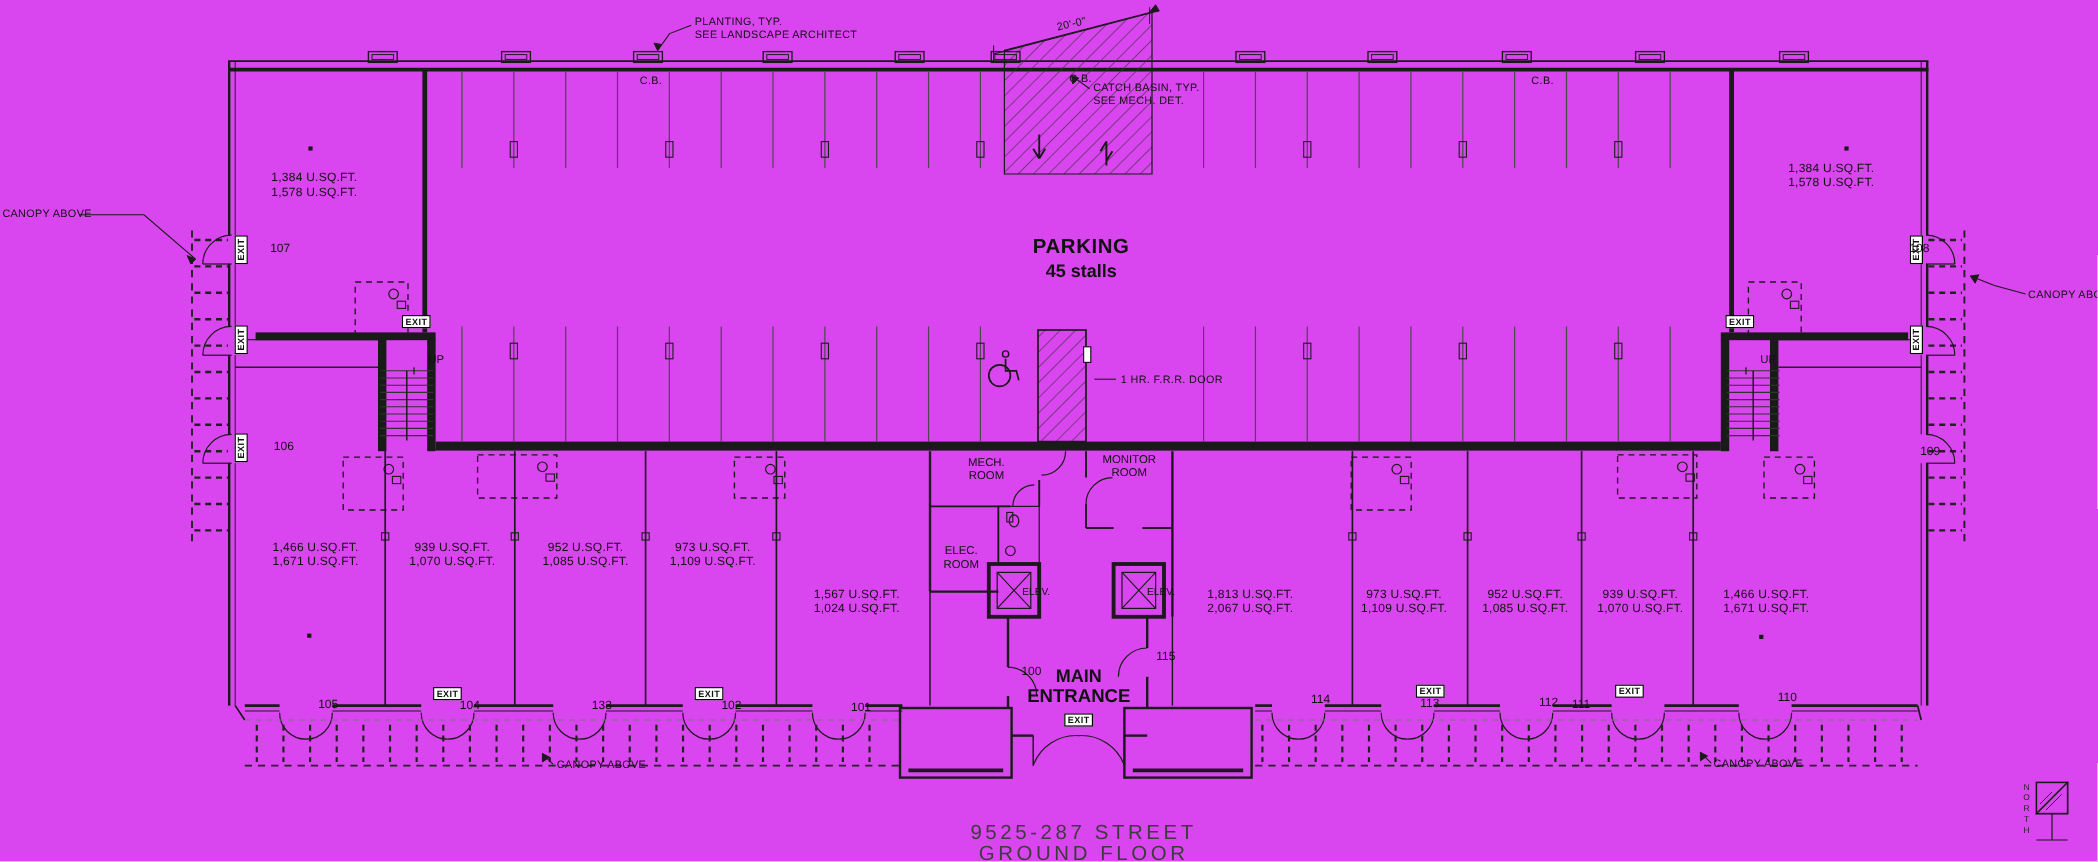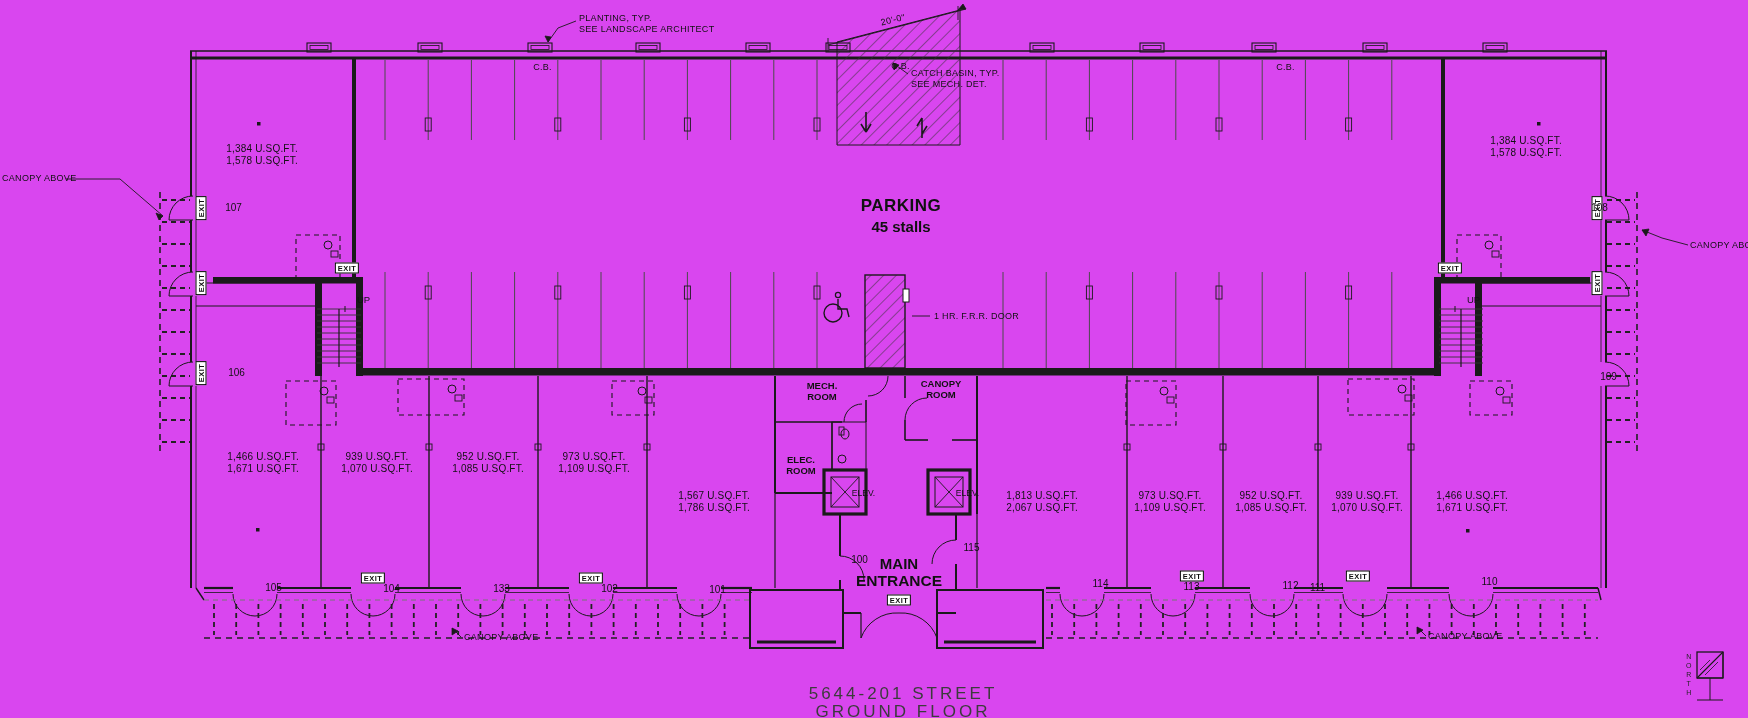--- a/index.html
+++ b/index.html
@@ -5,21 +5,21 @@
   html,body{margin:0;padding:0;background:#fff;}
   #plan{position:relative;width:1748px;height:718px;background:#d946ef;overflow:hidden;
         font-family:"Liberation Sans",sans-serif;color:#111;}
   #plan-svg{position:absolute;left:0;top:0;}
   .lbl{position:absolute;white-space:nowrap;font-size:10px;line-height:1.18;color:#111;}
   .ctr{transform:translateX(-50%);text-align:center;}
   .cc{transform:translate(-50%,-50%);text-align:center;padding-left:37px;}
   .sqft{font-size:10px;letter-spacing:.2px;}
   .num{font-size:10px;}
   .note{font-size:9px;letter-spacing:.3px;}
-  .room{font-size:9.5px;text-align:center;transform:translateX(-50%);line-height:1.15;font-weight:bold;}
+  .room{font-size:9.5px;text-align:center;transform:translateX(-50%);line-height:1.15;}
   .badge{position:absolute;border:1px solid #000;background:#fff;font-weight:bold;
          font-size:7.5px;line-height:9px;padding:0 2px;letter-spacing:.4px;}
   .hbadge{transform:translate(-50%,-50%);}
   .vbadge{transform:translate(-50%,-50%) rotate(-90deg);}
   .big{font-weight:bold;font-size:17px;letter-spacing:.5px;}
   .big2{font-weight:bold;font-size:15px;}
   .title{font-size:17px;letter-spacing:3px;color:#3c3c3c;}
   .north-txt{writing-mode:vertical-rl;text-orientation:upright;font-size:7px;
              letter-spacing:2px;color:#222;}
   .rot-dim{transform:translate(-50%,-50%) rotate(-13deg);font-size:9px;}
@@ -453,34 +453,34 @@
 
   <div class="lbl sqft ctr" style="left:263px;top:451px">1,466 U.SQ.FT.</div>
   <div class="lbl sqft ctr" style="left:263px;top:463px">1,671 U.SQ.FT.</div>
   <div class="lbl sqft ctr" style="left:377px;top:451px">939 U.SQ.FT.</div>
   <div class="lbl sqft ctr" style="left:377px;top:463px">1,070 U.SQ.FT.</div>
   <div class="lbl sqft ctr" style="left:488px;top:451px">952 U.SQ.FT.</div>
   <div class="lbl sqft ctr" style="left:488px;top:463px">1,085 U.SQ.FT.</div>
   <div class="lbl sqft ctr" style="left:594px;top:451px">973 U.SQ.FT.</div>
   <div class="lbl sqft ctr" style="left:594px;top:463px">1,109 U.SQ.FT.</div>
   <div class="lbl sqft ctr" style="left:714px;top:490px">1,567 U.SQ.FT.</div>
-  <div class="lbl sqft ctr" style="left:714px;top:502px">1,786 U.SQ.FT.</div>
+  <div class="lbl sqft ctr" style="left:714px;top:502px">1,024 U.SQ.FT.</div>
   <div class="lbl sqft ctr" style="left:1042px;top:490px">1,813 U.SQ.FT.</div>
   <div class="lbl sqft ctr" style="left:1042px;top:502px">2,067 U.SQ.FT.</div>
   <div class="lbl sqft ctr" style="left:1170px;top:490px">973 U.SQ.FT.</div>
   <div class="lbl sqft ctr" style="left:1170px;top:502px">1,109 U.SQ.FT.</div>
   <div class="lbl sqft ctr" style="left:1271px;top:490px">952 U.SQ.FT.</div>
   <div class="lbl sqft ctr" style="left:1271px;top:502px">1,085 U.SQ.FT.</div>
   <div class="lbl sqft ctr" style="left:1367px;top:490px">939 U.SQ.FT.</div>
   <div class="lbl sqft ctr" style="left:1367px;top:502px">1,070 U.SQ.FT.</div>
   <div class="lbl sqft ctr" style="left:1472px;top:490px">1,466 U.SQ.FT.</div>
   <div class="lbl sqft ctr" style="left:1472px;top:502px">1,671 U.SQ.FT.</div>
 
   <div class="lbl room" style="left:822px;top:381px"><span><span>MECH.</span><br><span>ROOM</span></span></div>
-  <div class="lbl room" style="left:941px;top:379px"><span><span>CANOPY</span><br><span>ROOM</span></span></div>
+  <div class="lbl room" style="left:941px;top:379px"><span><span>MONITOR</span><br><span>ROOM</span></span></div>
   <div class="lbl room" style="left:801px;top:455px"><span><span>ELEC.</span><br><span>ROOM</span></span></div>
   <div class="lbl cc" style="left:845px;top:493px;font-size:8.5px">ELEV.</div>
   <div class="lbl cc" style="left:949px;top:493px;font-size:8.5px">ELEV.</div>
   <div class="lbl cc" style="left:345px;top:300px;font-size:9.5px">UP</div>
   <div class="lbl cc" style="left:1455px;top:300px;font-size:9.5px">UP</div>
 
   <div class="lbl big2 ctr" style="left:899px;top:555px;font-size:15px">MAIN</div>
   <div class="lbl big2 ctr" style="left:899px;top:572px;font-size:15.5px">ENTRANCE</div>
 
   <div class="badge vbadge" style="left:201px;top:208px">EXIT</div>
@@ -507,15 +507,15 @@
   <div class="lbl num cc" style="left:699px;top:590px">101</div>
   <div class="lbl num cc" style="left:841px;top:560px">100</div>
   <div class="lbl num cc" style="left:953px;top:548px">115</div>
   <div class="lbl num cc" style="left:1082px;top:584px">114</div>
   <div class="lbl num cc" style="left:1173px;top:587px">113</div>
   <div class="lbl num cc" style="left:1272px;top:586px">112</div>
   <div class="lbl num cc" style="left:1299px;top:588px">111</div>
   <div class="lbl num cc" style="left:1471px;top:582px">110</div>
 
   <div class="lbl north-txt" style="left:1684px;top:653px;height:58px">NORTH</div>
-  <div class="lbl title ctr" style="left:903px;top:684px">5644-201 STREET</div>
+  <div class="lbl title ctr" style="left:903px;top:684px">9525-287 STREET</div>
   <div class="lbl title ctr" style="left:903px;top:702px">GROUND FLOOR</div>
 </div>
 
 </body></html>

